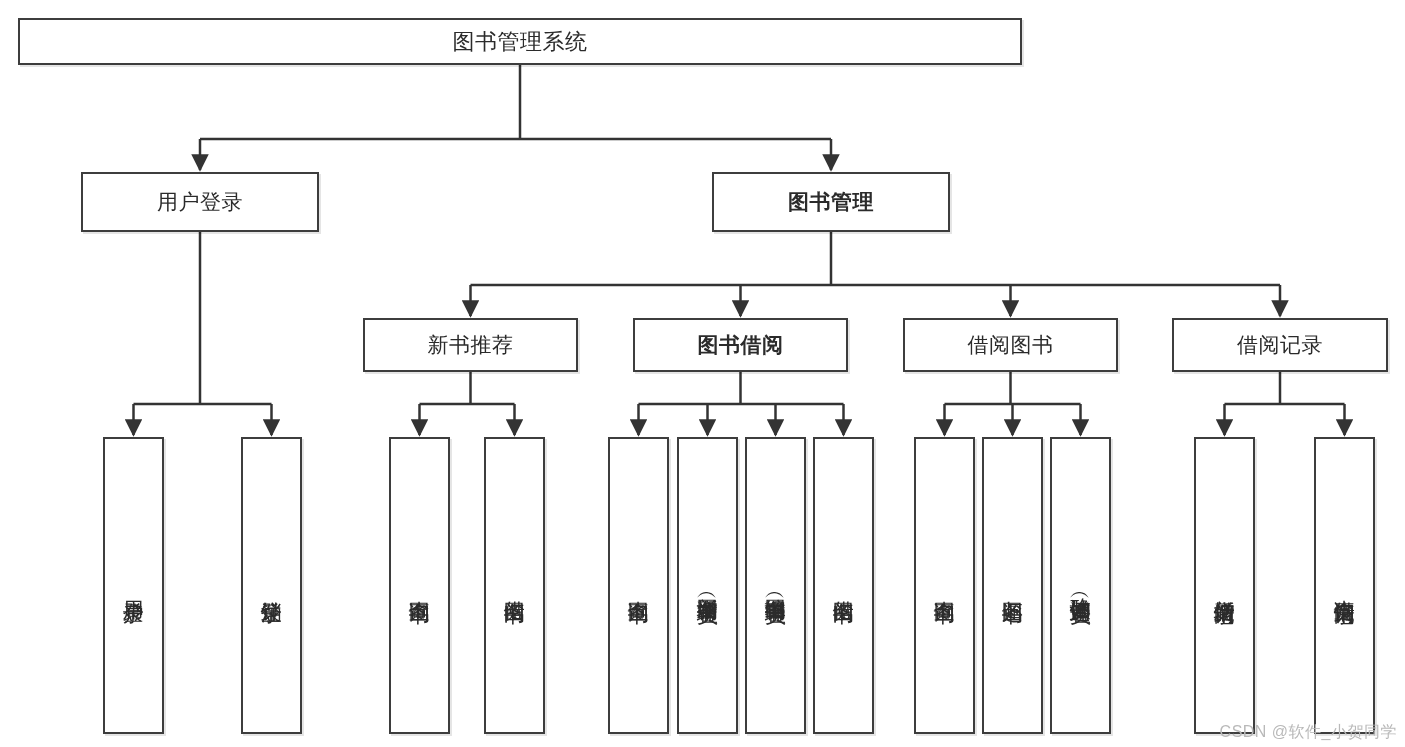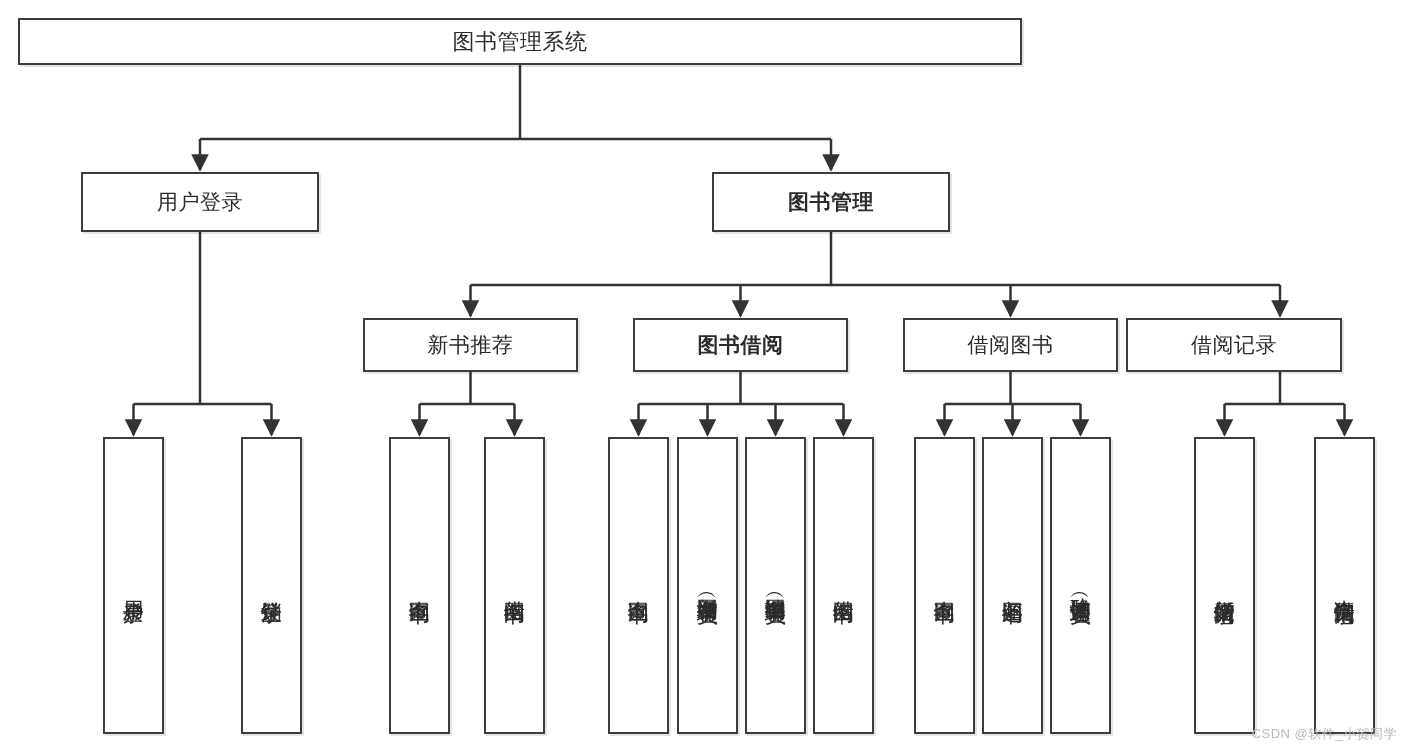--- a/index.html
+++ b/index.html
@@ -49,21 +49,21 @@
     font-size: 21px;
     line-height: 1.30;
     letter-spacing: 1px;
     white-space: normal;
   }
   .node.root .lbl { font-size: 22px; }
   #watermark {
     position: absolute;
     right: 8px;
     bottom: 4px;
-    font-size: 13px;
+    font-size: 16px;
     color: #b9b9b9;
     letter-spacing: 0.5px;
     white-space: nowrap;
   }
 </style>
 </head>
 <body>
 
 <div id="canvas">
   <svg id="wires">
@@ -121,21 +121,21 @@
       </div>
       <div class="node" style="left: 363px; top: 318px; width: 215px; height: 54px;">
         <span class="lbl">新书推荐</span>
       </div>
       <div class="node" style="left: 633px; top: 318px; width: 215px; height: 54px; font-weight: bold;">
         <span class="lbl">图书借阅</span>
       </div>
       <div class="node" style="left: 903px; top: 318px; width: 215px; height: 54px;">
         <span class="lbl">借阅图书</span>
       </div>
-      <div class="node" style="left: 1126px; top: 318px; width: 216px; height: 54px;">
+      <div class="node" style="left: 1172px; top: 318px; width: 216px; height: 54px;">
         <span class="lbl">借阅记录</span>
       </div>
       <div class="node leaf" style="left: 103px; top: 437px; width: 61px; height: 297px;">
         <span class="lbl">用户登录</span>
       </div>
       <div class="node leaf" style="left: 241px; top: 437px; width: 61px; height: 297px;">
         <span class="lbl">注销登录</span>
       </div>
       <div class="node leaf" style="left: 389px; top: 437px; width: 61px; height: 297px;">
         <span class="lbl">查询图书</span>

